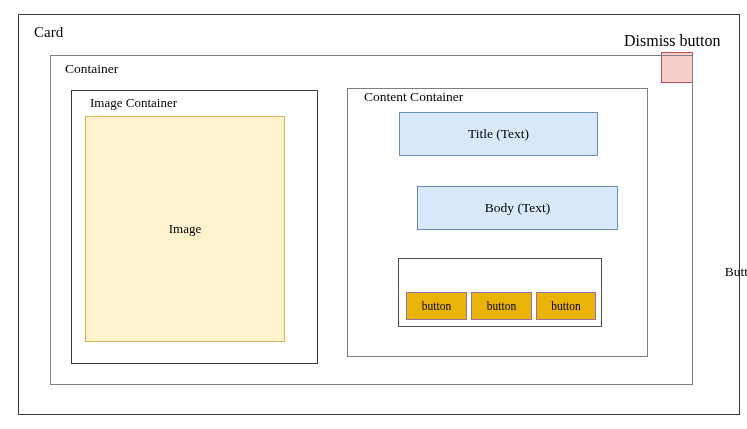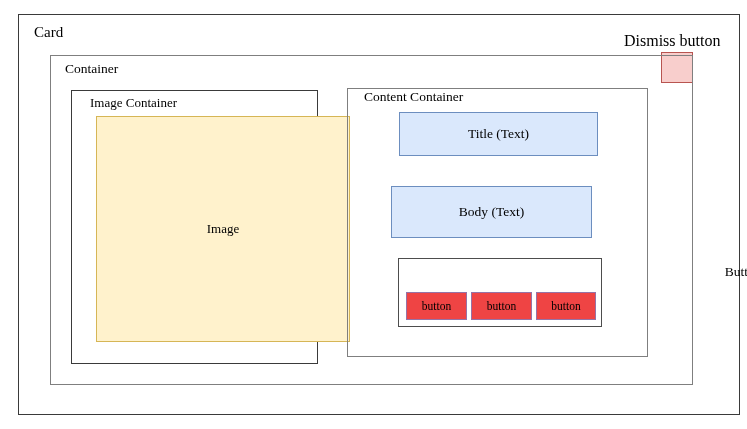--- a/index.html
+++ b/index.html
@@ -57,21 +57,21 @@
   }
   .leaf-image {
     background: #fff2cc;
     border: 1.3px solid #d6b656;
   }
   .leaf-text {
     background: #dae8fc;
     border: 1.3px solid #6c8ebf;
   }
   .leaf-button {
-    background: #ef4444;
+    background: #eab308;
     border: 1.3px solid #9673a6;
   }
   .leaf-dismiss {
     background: #f8cecc;
     border: 1.4px solid #b85450;
   }
 
   
   .label {
     position: absolute;
@@ -108,33 +108,33 @@
   <div class="leaf leaf-dismiss" style="left:661px; top:52px; width:32px; height:31px;"></div>
 
   <div class="box container-box" style="left:50px; top:55px; width:643px; height:330px;"></div>
 
   <div class="label label-container" style="left:65px; top:62px;">Container</div>
 
   <div class="box subcontainer-box" style="left:71px; top:90px; width:247px; height:274px;"></div>
 
   <div class="label label-sub" style="left:90px; top:96px;">Image Container</div>
 
-  <div class="leaf leaf-image" style="left:96px; top:116px; width:254px; height:226px;">
+  <div class="leaf leaf-image" style="left:85px; top:116px; width:200px; height:226px;">
     <span class="txt-image">Image</span>
   </div>
 
   <div class="box content-box" style="left:347px; top:88px; width:301px; height:269px;"></div>
 
   <div class="label label-content" style="left:364px; top:90px;">Content Container</div>
 
   <div class="leaf leaf-text" style="left:399px; top:112px; width:199px; height:44px;">
     <span class="txt-title">Title (Text)</span>
   </div>
 
-  <div class="leaf leaf-text" style="left:391px; top:186px; width:201px; height:52px;">
+  <div class="leaf leaf-text" style="left:417px; top:186px; width:201px; height:44px;">
     <span class="txt-body">Body (Text)</span>
   </div>
 
   <div class="box buttoncontainer-box" style="left:398px; top:258px; width:204px; height:69px;"></div>
 
   <div class="label label-btn-container" style="left:398px; top:265px;">Button Container</div>
 
   <div class="leaf leaf-button" style="left:406px; top:292px; width:61px; height:28px;">
     <span class="txt-btn">button</span>
   </div>

